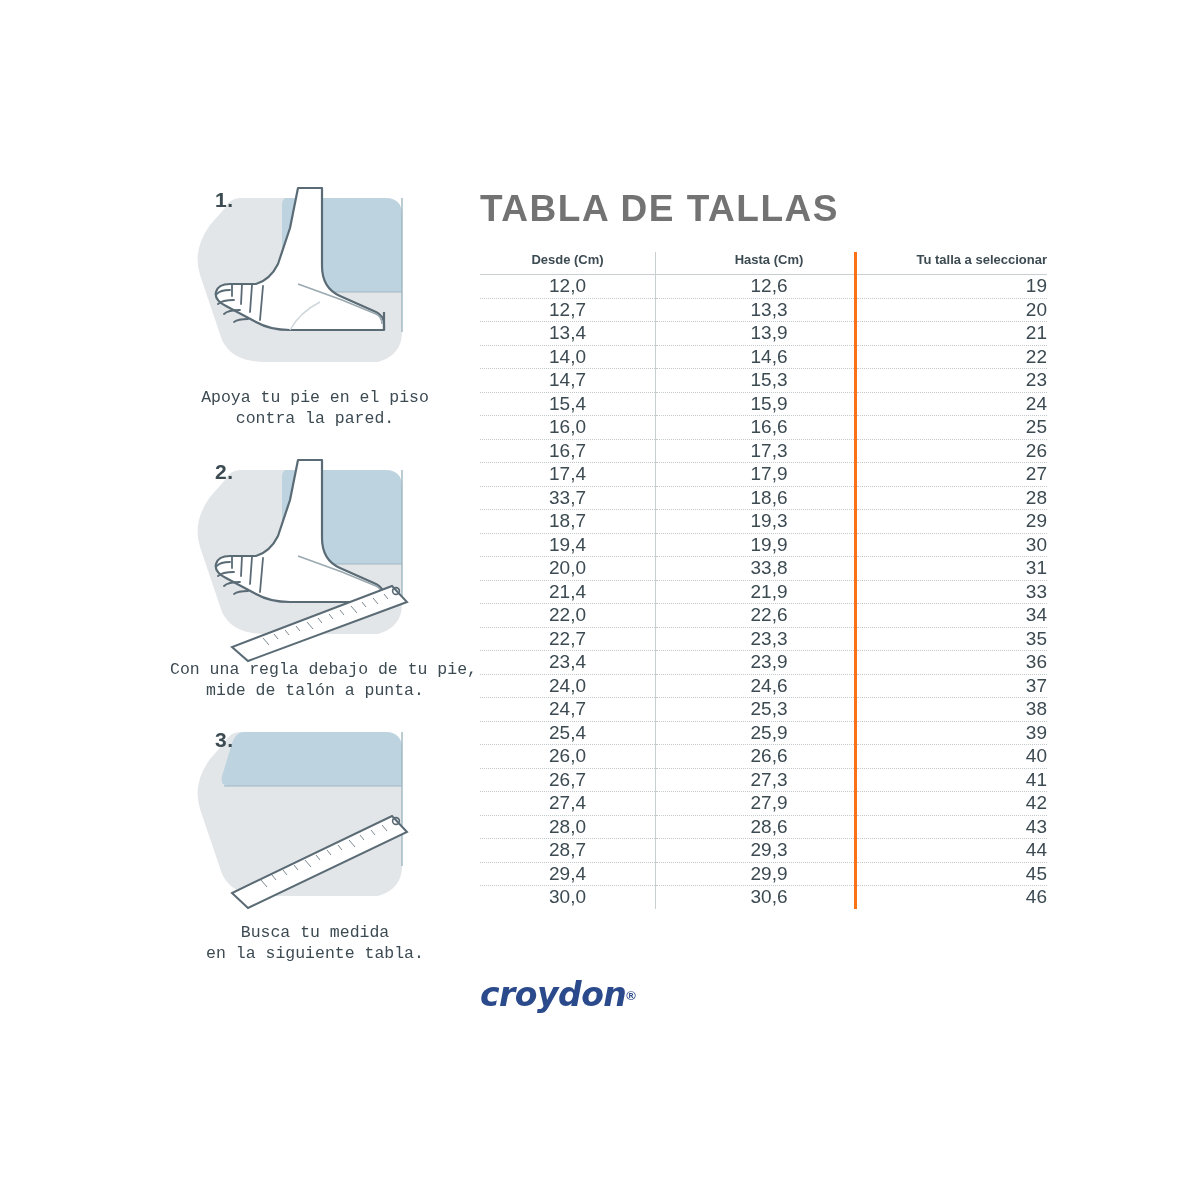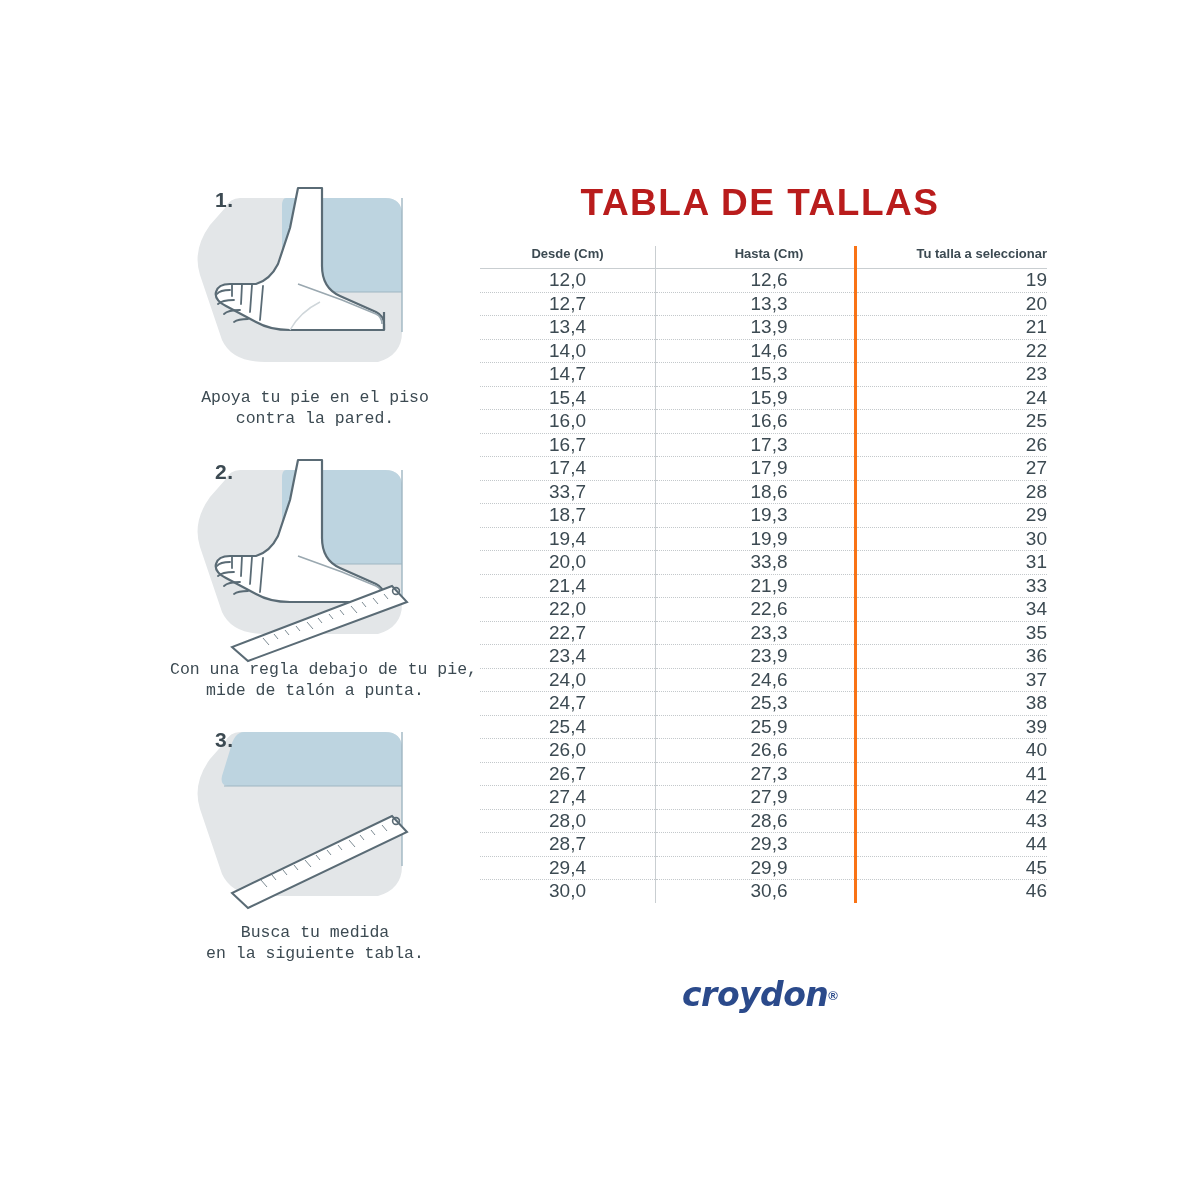--- a/index.html
+++ b/index.html
@@ -61,26 +61,26 @@
   .illus3 { height: 200px; }
 
   
   .table-area {
     position: absolute;
     left: 480px;
     top: 180px;
     width: 560px;
   }
   .table-title {
-    text-align: center;
+    text-align: left;
     font-size: 37px;
     font-weight: bold;
     letter-spacing: 1.5px;
-    color: #b91c1c;
-    margin: 2px 0 22px 0;
+    color: #737373;
+    margin: 8px 0 22px 0;
   }
   table.sizes {
     border-collapse: collapse;
     width: 535px;
     margin: 0 auto;
     table-layout: fixed;
   }
   table.sizes th {
     font-size: 13px;
     font-weight: bold;
@@ -102,21 +102,21 @@
   table.sizes th.c2, table.sizes td.c2 { width: 170px; border-right: 3px solid #f97316; padding-left: 28px; }
   table.sizes th.c3, table.sizes td.c3 { width: 190px; text-align: right; }
   table.sizes tr:last-child td { border-bottom: none; }
 
   
   .brand {
     position: absolute;
     left: 480px;
     top: 975px;
     width: 560px;
-    text-align: center;
+    text-align: left;
   }
   .brand-word {
     display: inline-block;
     font-family: "DejaVu Sans", sans-serif;
     font-size: 33px;
     font-weight: bold;
     font-style: italic;
     color: #2b4a8b;
     letter-spacing: -0.5px;
     position: relative;

